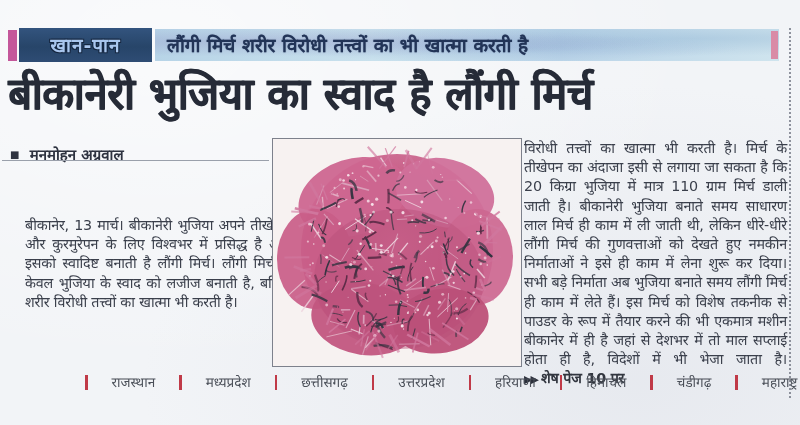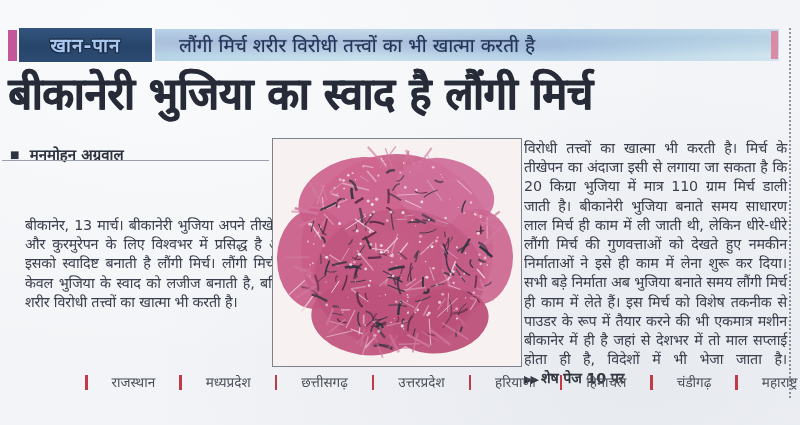--- a/index.html
+++ b/index.html
@@ -29,21 +29,21 @@
   .kicker-strip{
     position:absolute;left:155px;top:29px;width:624px;height:32px;
     background:
       radial-gradient(ellipse at 18% 40%, rgba(130,125,185,.30), transparent 55%),
       radial-gradient(ellipse at 55% 60%, rgba(120,150,200,.25), transparent 50%),
       radial-gradient(ellipse at 85% 30%, rgba(130,170,205,.35), transparent 55%),
       linear-gradient(90deg,#b7d4e7,#c9e1ed 35%,#bad4e8 65%,#cfe4ee);
     display:flex;align-items:center;
   }
   .kicker-strip .kicker-text{
-    padding-left:24px;font-size:19px;font-weight:normal;color:#223457;
+    padding-left:12px;font-size:19px;font-weight:bold;color:#223457;
     text-shadow:0 0 1px rgba(34,52,87,.5);white-space:nowrap;
   }
   .kicker-endcap{position:absolute;right:1px;top:2px;width:7px;height:28px;background:#d98ba6;}
   
   .headline{
     position:absolute;left:8px;top:66px;width:786px;margin:0;
     font-size:41px;line-height:52px;font-weight:bold;color:#262b37;
     white-space:nowrap;transform:scaleY(1.08);transform-origin:top left;
     text-shadow:1px 0 0 #262b37;
   }

